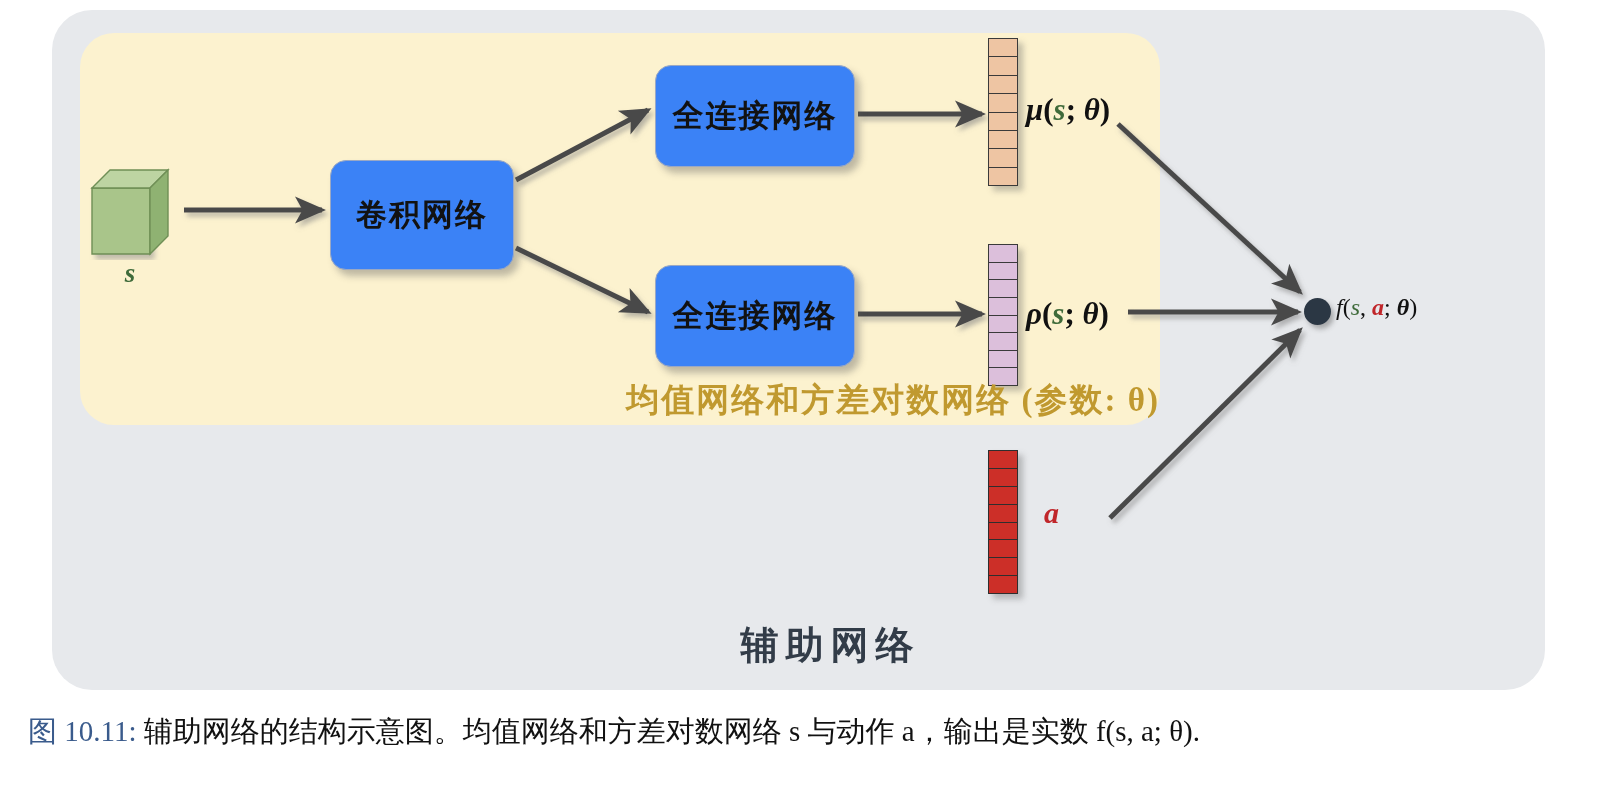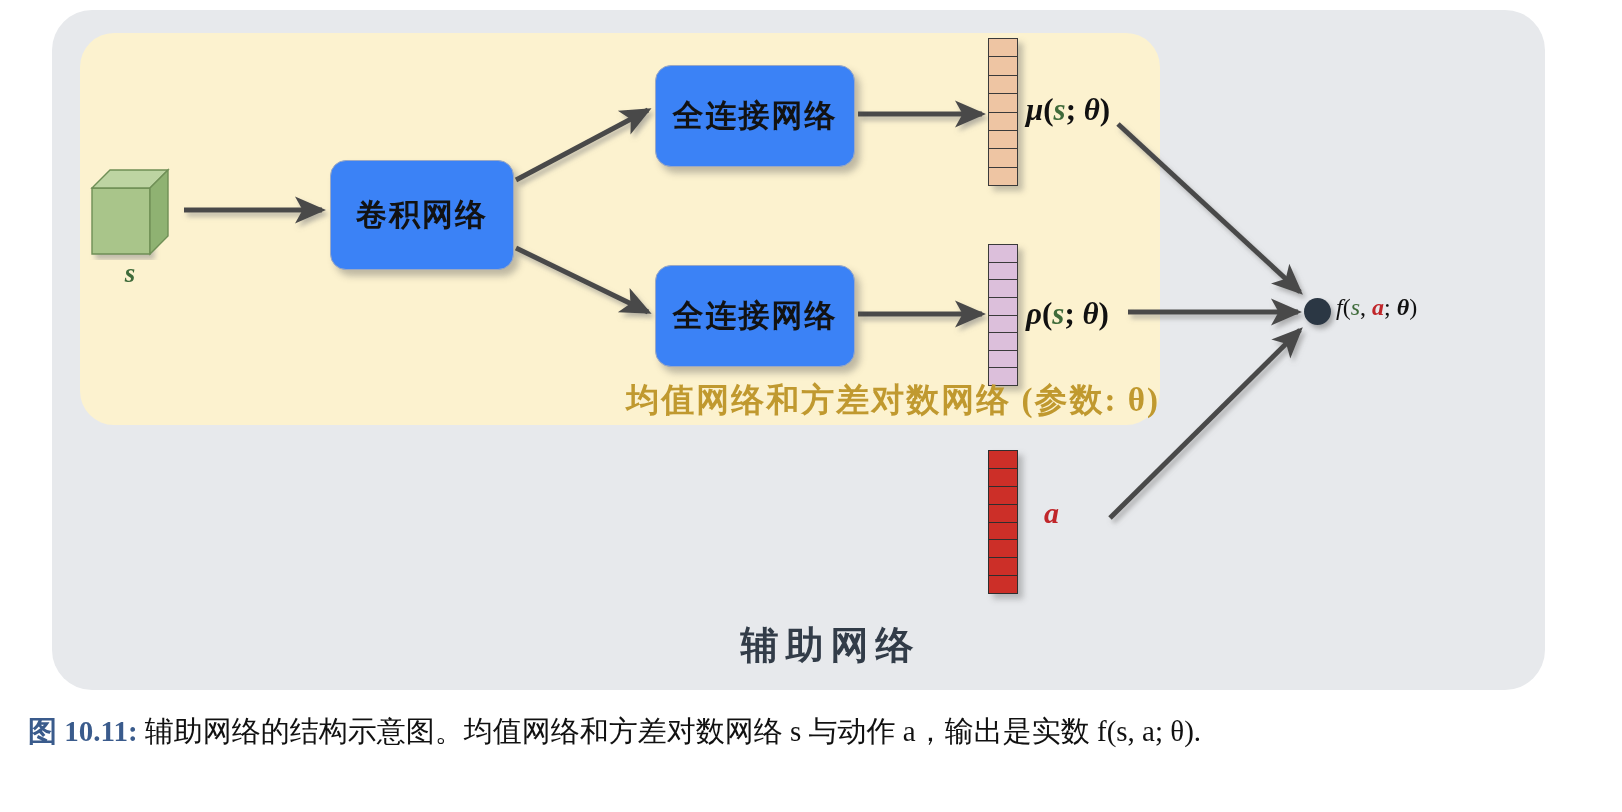--- a/index.html
+++ b/index.html
@@ -188,21 +188,21 @@
     left: 28px;
     top: 714px;
     width: 1580px;
     font-family: "Liberation Serif", serif;
     font-size: 29px;
     color: #111111;
     line-height: 1.2;
   }
   .fig-caption .fignum {
     color: #3a5b8c;
-    font-weight: bold;
+    font-weight: normal;
   }
 </style>
 </head>
 <body>
 
 <div id="figure-root">
 
   <div class="outer-panel"></div>
 
   <div class="inner-panel"></div>

